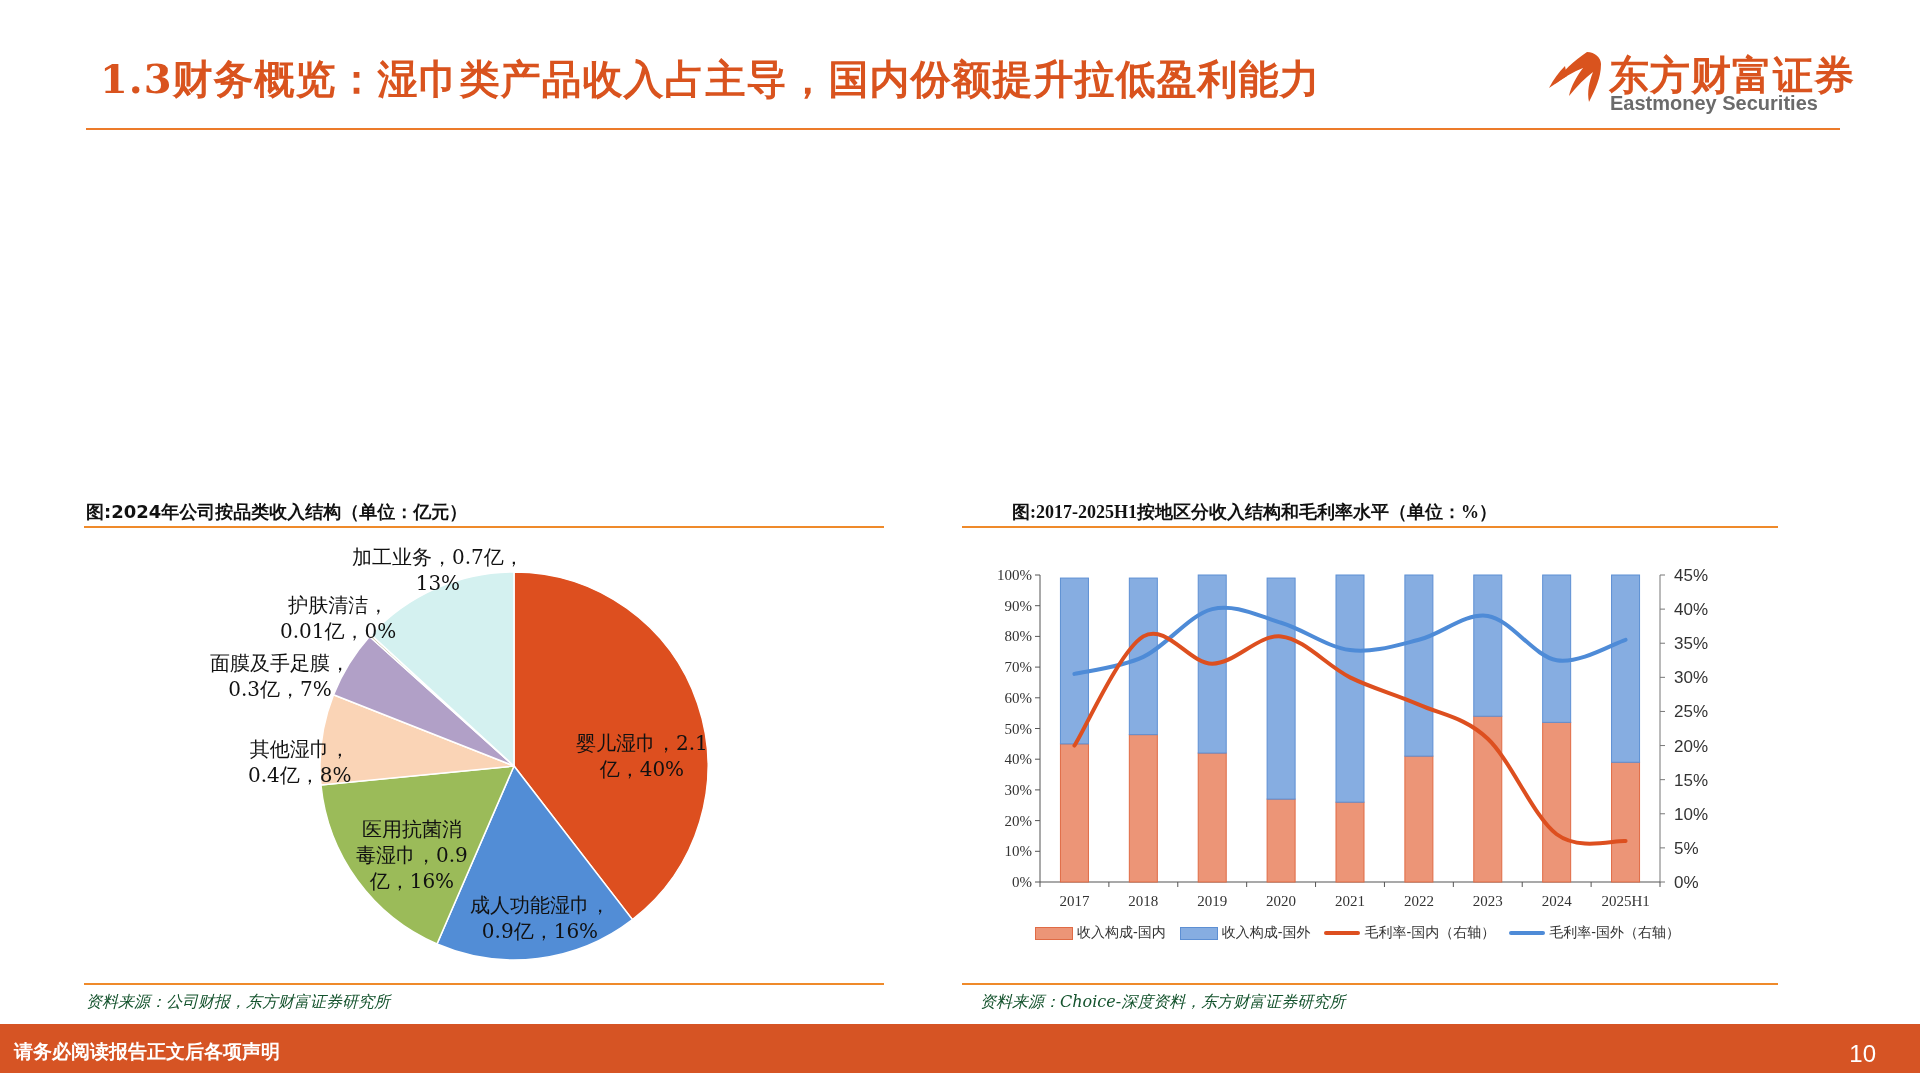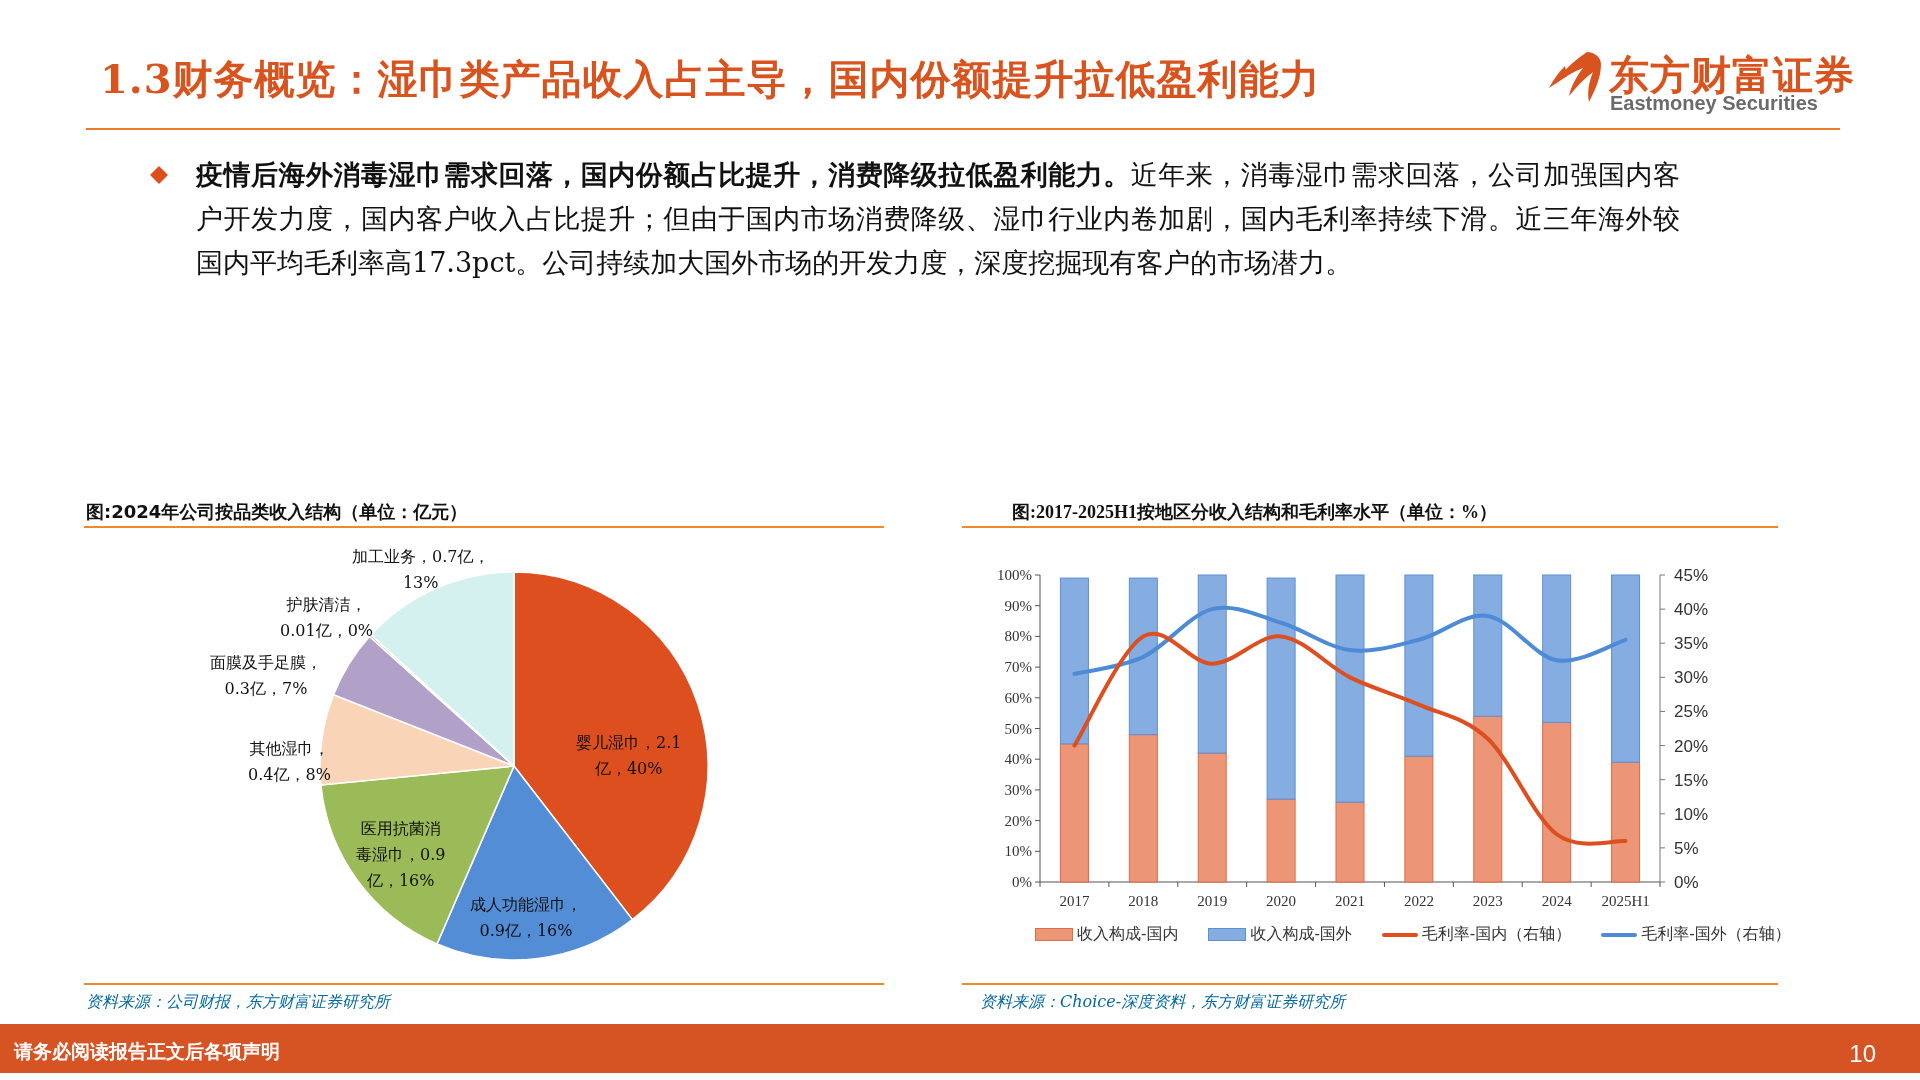--- a/index.html
+++ b/index.html
@@ -9,27 +9,27 @@
   .logo{position:absolute;left:1547px;top:46px;width:300px;height:70px;}
   .logo-mark{position:absolute;left:0;top:4px;width:56px;height:54px;}
   .logo-cn{position:absolute;left:62px;top:2px;font-size:40px;font-weight:bold;color:#d9531e;letter-spacing:1px;white-space:nowrap;}
   .logo-en{position:absolute;left:63px;top:46px;font-size:20px;font-weight:bold;color:#6b6b6b;font-family:"Liberation Sans",sans-serif;white-space:nowrap;}
   .bullets{position:absolute;left:150px;top:153px;width:1530px;}
   .bullet{position:relative;padding-left:46px;font-size:27px;line-height:44px;text-align:justify;margin-bottom:4px;font-family:"DejaVu Serif","Liberation Serif",serif;}
   .bullet .dia{position:absolute;left:0;top:13px;width:18px;height:18px;}
   .bullet b{font-weight:bold;}
   .fig-title{position:absolute;font-size:18px;font-weight:bold;white-space:nowrap;}
   .fig-rule{position:absolute;height:2px;background:#ef8a2a;}
-  .src{position:absolute;font-size:16px;font-style:italic;color:#0369a1;white-space:nowrap;font-family:"DejaVu Serif","Liberation Serif",serif;}
+  .src{position:absolute;font-size:16px;font-style:italic;color:#14532d;white-space:nowrap;font-family:"DejaVu Serif","Liberation Serif",serif;}
   .pie-wrap{position:absolute;left:180px;top:540px;width:560px;height:440px;}
-  .pie-label{position:absolute;font-size:16px;text-align:center;line-height:26px;color:#111;white-space:nowrap;font-family:"DejaVu Serif","Liberation Serif",serif;}
+  .pie-label{position:absolute;font-size:20px;text-align:center;line-height:26px;color:#111;white-space:nowrap;font-family:"DejaVu Serif","Liberation Serif",serif;}
   .bar-wrap{position:absolute;left:980px;top:555px;width:760px;height:400px;}
   .tick{font-size:15px;fill:#333;font-family:"Liberation Serif","DejaVu Serif",serif;}
   .tickR{font-size:17px;fill:#333;font-family:"Liberation Sans",sans-serif;}
-  .legend{position:absolute;left:1035px;top:924px;display:flex;gap:24px;font-size:16px;color:#333;white-space:nowrap;align-items:center;font-family:"DejaVu Serif","Liberation Serif",serif;text-align:right;}
+  .legend{position:absolute;left:1035px;top:924px;display:flex;gap:8px;font-size:14px;color:#333;white-space:nowrap;align-items:center;font-family:"DejaVu Serif","Liberation Serif",serif;text-align:right;}
   .lg-item{display:flex;align-items:center;gap:4px;margin-right:6px;}
   .lg-sw{display:inline-block;width:36px;height:11px;}
   .lg-line{display:inline-block;width:36px;height:4px;border-radius:2px;}
   .footer{position:absolute;left:0;top:1024px;width:1920px;height:49px;background:#d65424;}
   .footer-txt{position:absolute;left:14px;top:15px;font-size:19px;font-weight:bold;color:#fff;white-space:nowrap;}
   .page-no{position:absolute;right:44px;top:16px;font-size:24px;color:#fff;font-family:"Liberation Sans",sans-serif;}
 </style>
 </head>
 <body>
 
@@ -38,26 +38,20 @@
   <svg class="logo-mark" viewBox="0 0 56 54">
     <path d="M40 2 C28 10 14 22 8 34 C16 28 26 22 36 18 C30 26 24 36 22 46 C30 36 38 28 46 22 C42 32 40 42 42 52 C48 40 54 28 54 14 C54 8 48 2 40 2 Z" fill="#d9531e"></path>
     <path d="M18 16 C12 22 6 30 2 38 C8 34 14 30 20 26 Z" fill="#d9531e"></path>
   </svg>
   <div class="logo-cn">东方财富证券</div>
   <div class="logo-en">Eastmoney Securities</div>
 </div>
 <div class="title-rule"></div>
 
 <div class="bullets">
-  <div class="bullet">
-    <svg class="dia" viewBox="0 0 18 18">
-        <polygon points="9,0 18,9 9,18 0,9" fill="#dd4f1f"></polygon>
-      </svg>
-    <b>疫情后海外消毒湿巾需求回落，国内份额占比提升，消费降级拉低盈利能力。</b><span>近年来，消毒湿巾需求回落，公司加强国内客户开发力度，国内客户收入占比提升；但由于国内市场消费降级、湿巾行业内卷加剧，国内毛利率持续下滑。近三年海外较国内平均毛利率高17.3pct。公司持续加大国外市场的开发力度，深度挖掘现有客户的市场潜力。</span>
-  </div>
 </div>
 
 <div class="fig-title" style="left:86px;top:500px;">图:2024年公司按品类收入结构（单位：亿元）</div>
 <div class="fig-rule" style="left:84px;top:526px;width:800px;"></div>
 <div class="pie-wrap">
   <svg id="pie-svg" width="560" height="440">
       <path d="M334,226 L334,32 A194,194 0 0 1 452.44089820891594,379.6481488058519 Z" fill="#dd4f1f" stroke="#ffffff" stroke-width="1.5"></path>
       <path d="M334,226 L452.44089820891594,379.6481488058519 A194,194 0 0 1 256.9849117280782,404.05806968084346 Z" fill="#528dd6" stroke="#ffffff" stroke-width="1.5"></path>
       <path d="M334,226 L256.9849117280782,404.05806968084346 A194,194 0 0 1 140.92364568927292,244.90823646135675 Z" fill="#9bbb59" stroke="#ffffff" stroke-width="1.5"></path>
       <path d="M334,226 L140.92364568927292,244.90823646135675 A194,194 0 0 1 153.5305591744618,154.81867570691333 Z" fill="#fad4b6" stroke="#ffffff" stroke-width="1.5"></path>

